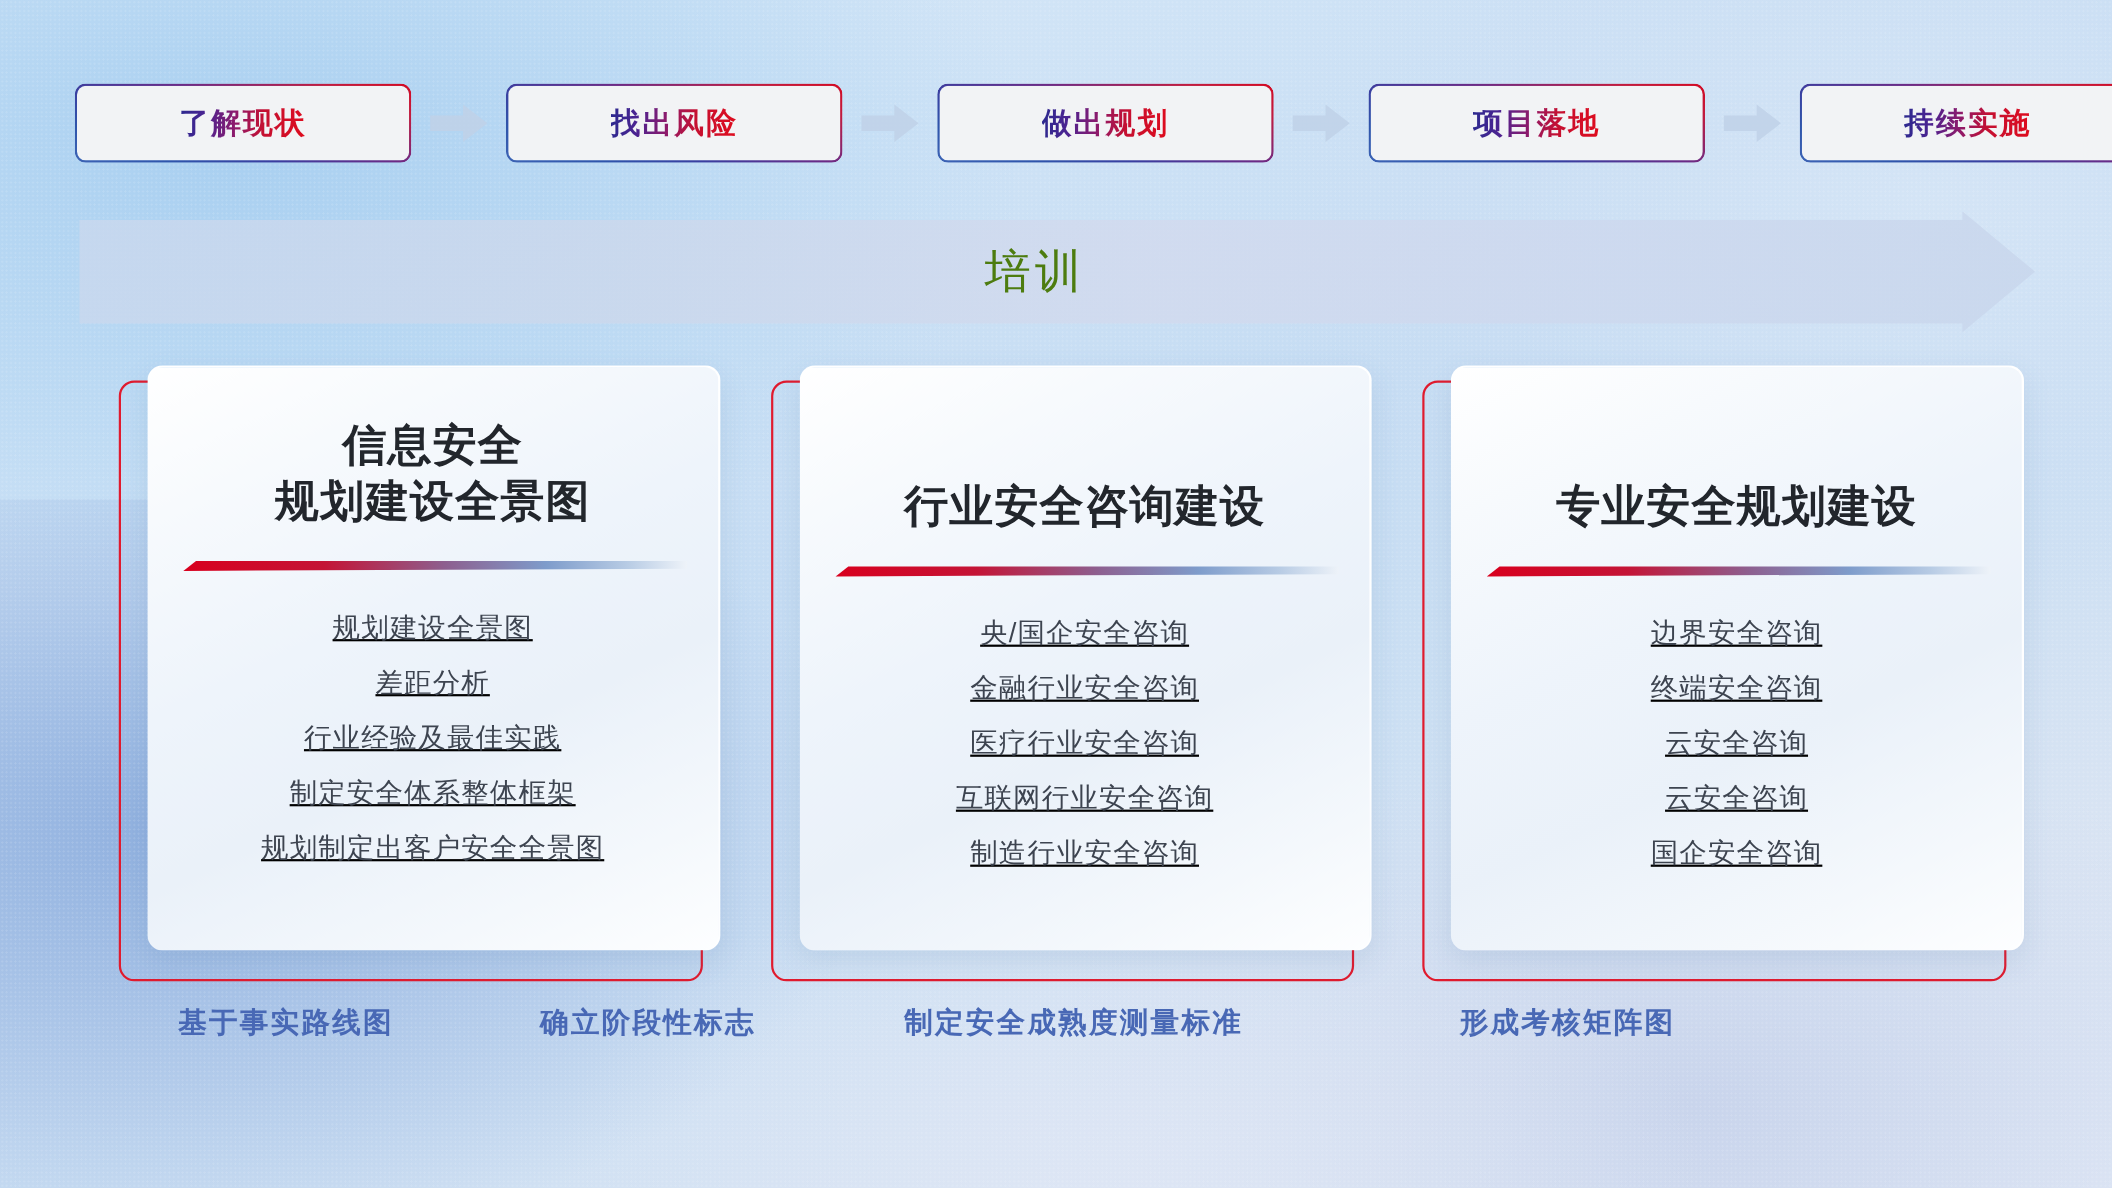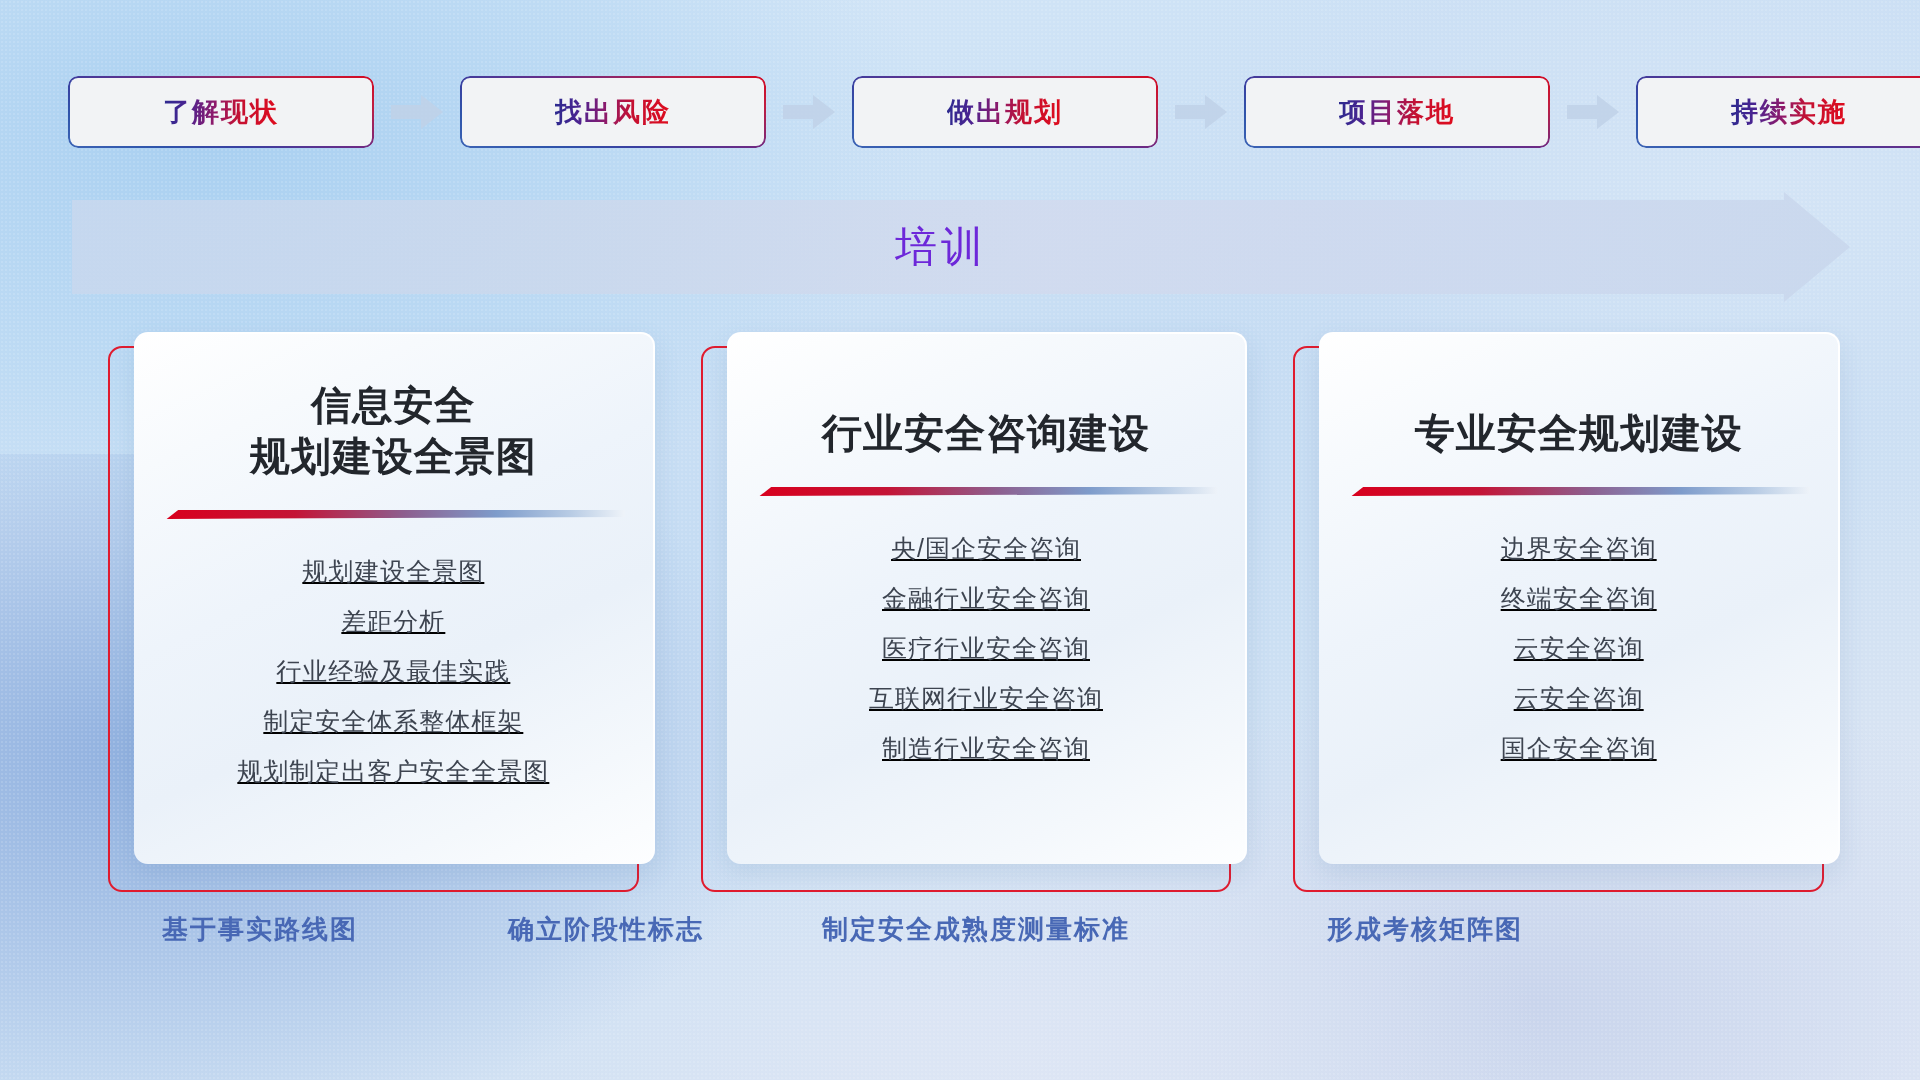--- a/index.html
+++ b/index.html
@@ -83,21 +83,21 @@
   }
   .banner-shape{
     position:absolute; inset:0;
     background:linear-gradient(90deg,#c9d8ee 0%,#ccd8ec 28%,#d2daee 55%,#cdd8ee 78%,#c8d6ec 100%);
     clip-path:polygon(0 8px, calc(100% - 66px) 8px, calc(100% - 66px) 0, 100% 50%, calc(100% - 66px) 100%, calc(100% - 66px) calc(100% - 8px), 0 calc(100% - 8px));
     opacity:.82;
   }
   .banner-title{
     position:absolute; inset:0;
     display:flex; align-items:center; justify-content:center;
-    font-size:42px; font-weight:400; color:#6d28d9; letter-spacing:4px;
+    font-size:42px; font-weight:400; color:#4d7c0f; letter-spacing:4px;
     padding-right:40px;
   }
 
   
   .cards{
     position:absolute; left:108px; top:332px; width:1716px; height:546px;
     display:flex; gap:62px;
   }
   .card-wrap{ position:relative; flex:1 1 0; height:546px; }
   .card-accent{
@@ -115,21 +115,21 @@
     box-shadow:0 10px 26px rgba(70,110,160,.14);
     overflow:hidden;
     display:flex; flex-direction:column; align-items:center;
   }
   .card-title{
     margin-top:46px;
     font-size:40px; font-weight:700; color:#22262c;
     line-height:1.28; text-align:center; letter-spacing:1px;
     padding:0 22px;
   }
-  .card-title.one-line{ margin-top:74px; }
+  .card-title.one-line{ margin-top:102px; }
   .divider{
     margin-top:26px;
     width:calc(100% - 56px); height:13px;
   }
   .divider svg{ display:block; width:100%; height:13px; }
   .card-list{
     margin-top:26px; width:100%;
     display:flex; flex-direction:column; align-items:center;
     list-style:none;
     text-decoration:underline;
@@ -306,18 +306,18 @@
           <li>云安全咨询</li>
           <li>国企安全咨询</li>
         </ul>
       </div>
     </div>
 
   </div>
 
   <div class="bottom-labels">
     <div class="blabel" id="bl0" style="left: 130px;">基于事实路线图</div>
-    <div class="blabel" id="bl1" style="left: 476px;">确立阶段性标志</div>
+    <div class="blabel" id="bl1" style="left: 459px;">确立阶段性标志</div>
     <div class="blabel" id="bl2" style="left: 790px;">制定安全成熟度测量标准</div>
     <div class="blabel" id="bl3" style="left: 1295px;">形成考核矩阵图</div>
   </div>
 
 </div>
 
 </body></html>

